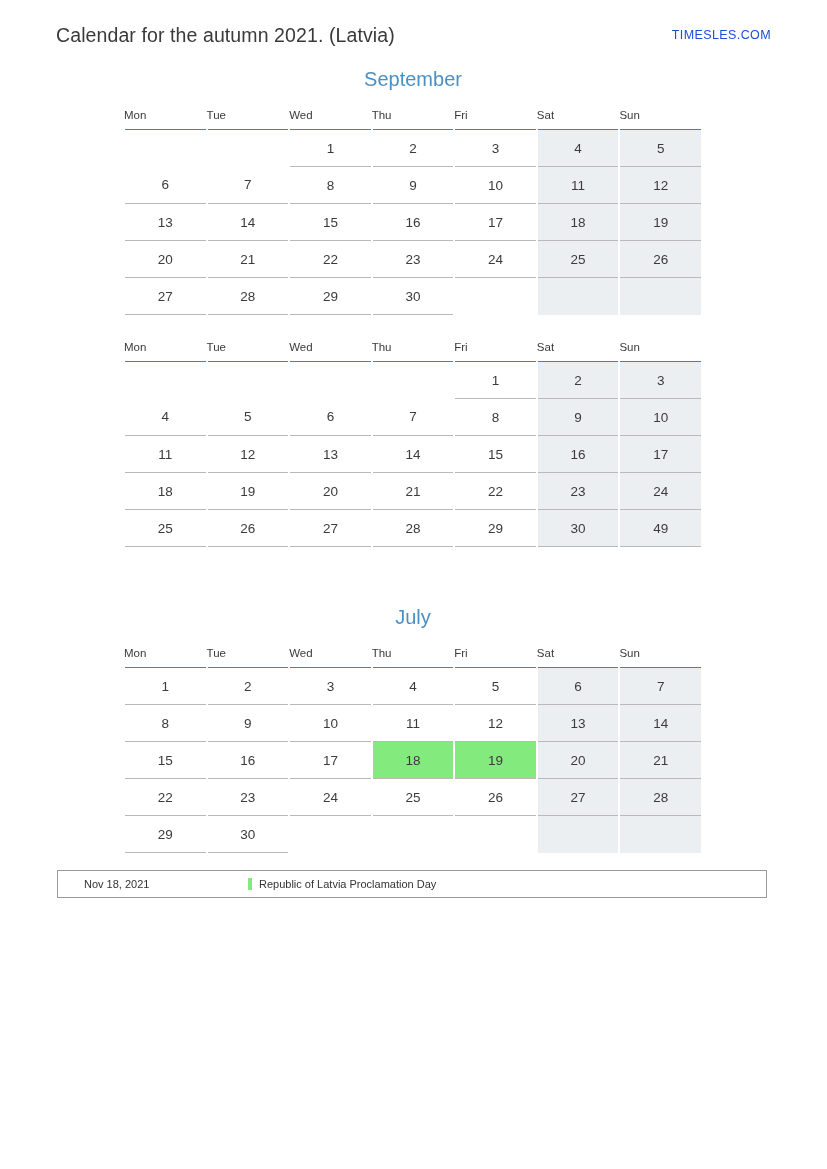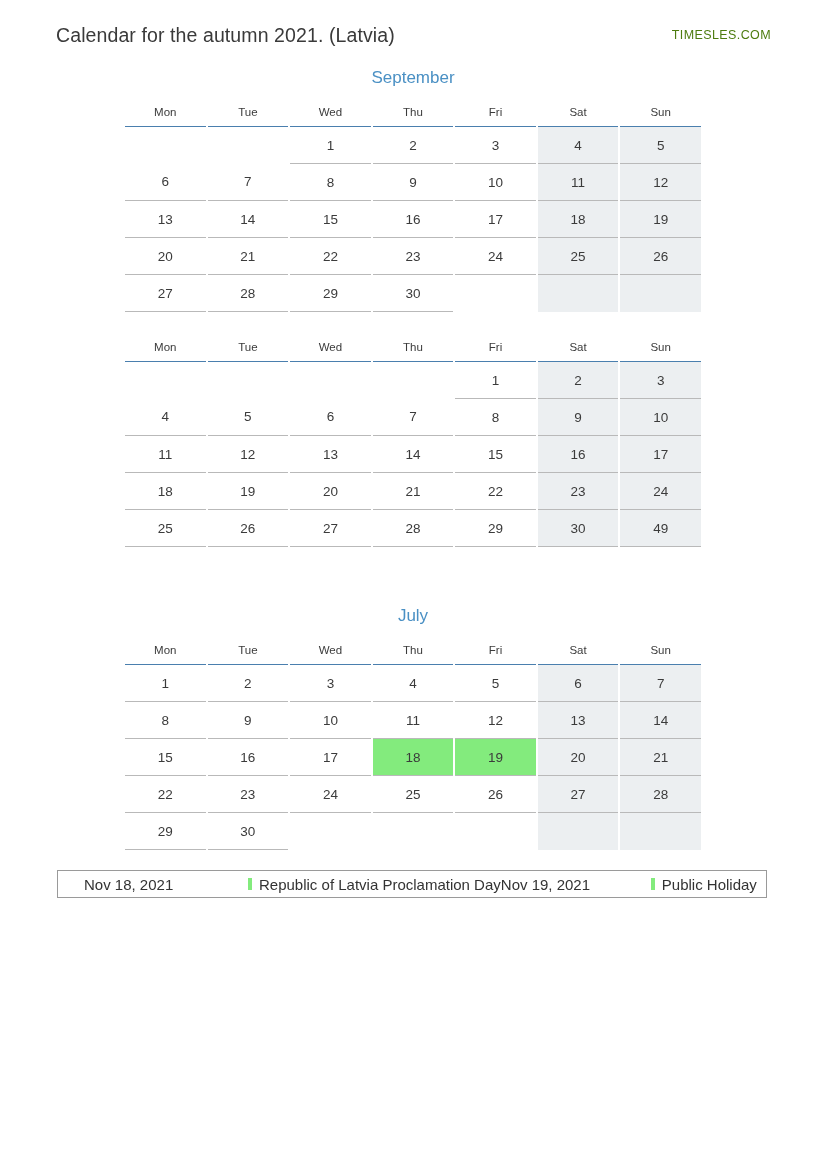--- a/index.html
+++ b/index.html
@@ -37,51 +37,51 @@
   }
   .page-title {
     font-size: 19.5px;
     color: #3a3a3a;
     font-weight: normal;
     letter-spacing: 0.1px;
     white-space: nowrap;
   }
   .brand {
     font-size: 12.5px;
-    color: #4d7c0f;
+    color: #1d4ed8;
     letter-spacing: 0.4px;
     font-weight: normal;
     white-space: nowrap;
   }
 
   
   .month {
     position: absolute;
     left: 123px;
     width: 580px;
   }
   .month-title {
     text-align: center;
-    font-size: 17px;
+    font-size: 20px;
     color: #4a90c4;
     margin-bottom: 14px;
     font-weight: normal;
   }
 
   table.cal {
     border-collapse: collapse;
     width: 580px;
     table-layout: fixed;
   }
   table.cal th {
     font-size: 11.5px;
     font-weight: normal;
     color: #3b3b3b;
     padding: 4px 0 8px 0;
-    text-align: center;
+    text-align: left;
     border-bottom: 1.5px solid #4a7fae;
   }
   table.cal td {
     height: 36px;
     text-align: center;
     vertical-align: middle;
     font-size: 13.5px;
     color: #3b3b3b;
     border-bottom: 1px solid #b9b9b9;
     padding: 0;
@@ -113,21 +113,21 @@
   
   .legend {
     position: absolute;
     left: 57px;
     width: 710px;
     height: 28px;
     border: 1px solid #9a9a9a;
     box-sizing: border-box;
     display: flex;
     align-items: center;
-    font-size: 15px;
+    font-size: 11px;
     color: #333333;
   }
   .legend-date {
     width: 190px;
     padding-left: 26px;
     box-sizing: border-box;
     white-space: nowrap;
   }
   .legend-mark {
     display: inline-block;
@@ -354,20 +354,15 @@
         </tbody>
     </table>
   </div>
 
   <div class="legend" style="top:870px;">
     <div class="legend-cell first">
       <span class="legend-date">Nov 18, 2021</span>
       <span class="legend-mark"></span>
       <span class="legend-text">Republic of Latvia Proclamation Day</span>
     </div>
-    <div class="legend-cell second">
-      <span class="legend-date">Nov 19, 2021</span>
-      <span class="legend-mark"></span>
-      <span class="legend-text">Public Holiday</span>
-    </div>
   </div>
 
 </div>
 
 </body></html>

